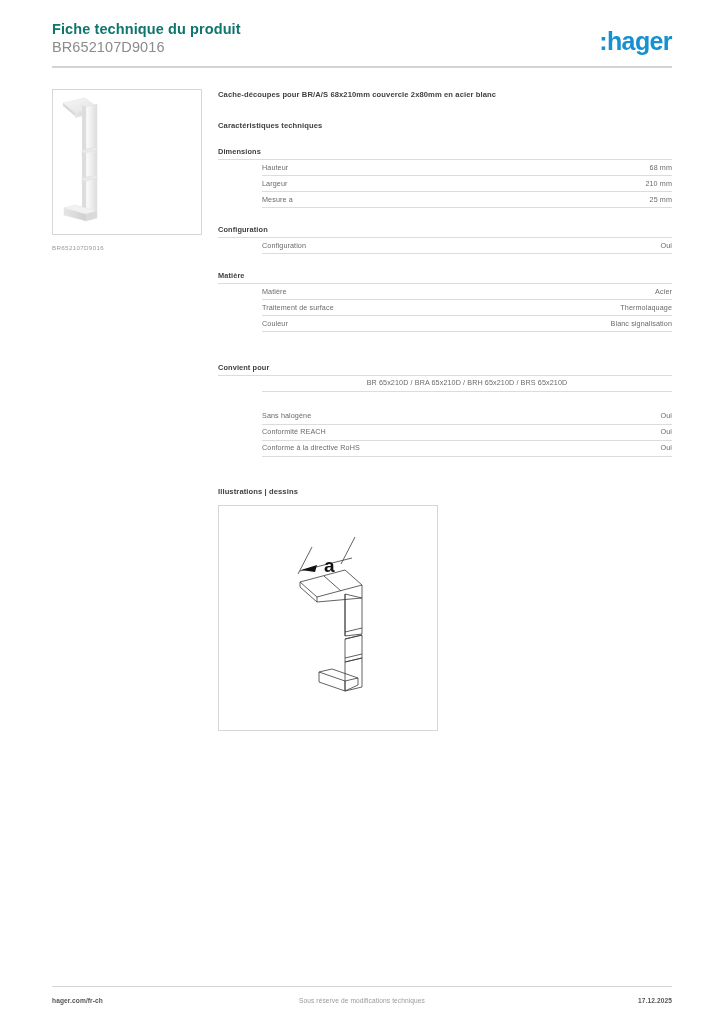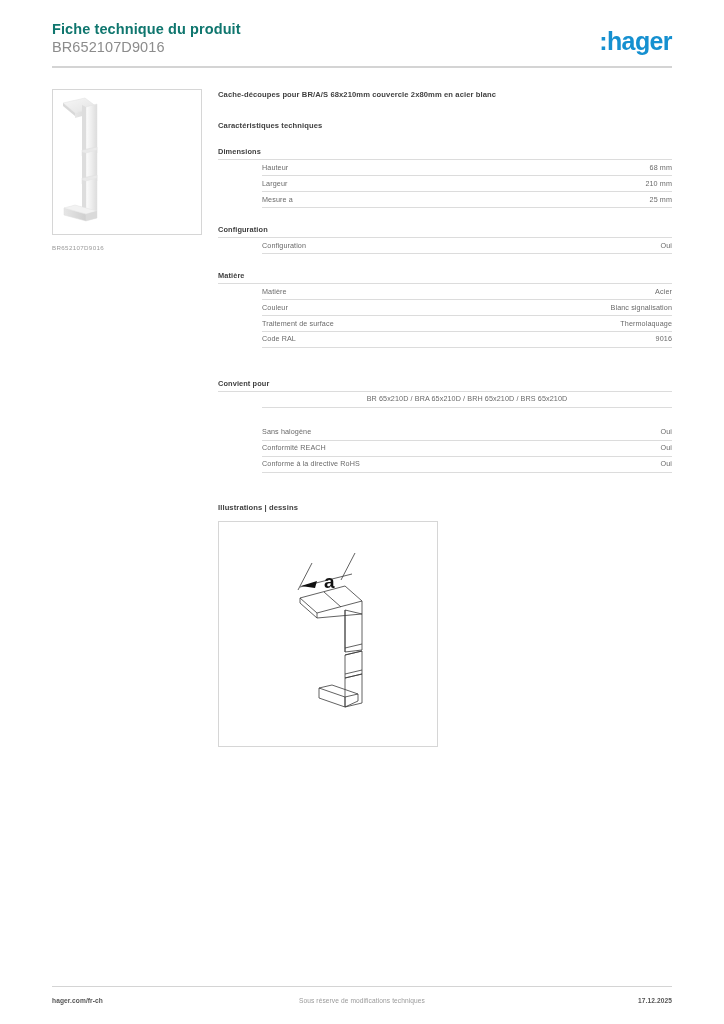--- a/index.html
+++ b/index.html
@@ -295,30 +295,26 @@
       </div>
     </div>
 
     <div class="group">
       <div class="group-title">Matière</div>
       <div class="row">
         <span class="label">Matière</span>
         <span class="value">Acier</span>
       </div>
       <div class="row">
+        <span class="label">Traitement de surface</span>
+        <span class="value">Thermolaquage</span>
+      </div>
+      <div class="row">
         <span class="label">Couleur</span>
         <span class="value">Blanc signalisation</span>
-      </div>
-      <div class="row">
-        <span class="label">Traitement de surface</span>
-        <span class="value">Thermolaquage</span>
-      </div>
-      <div class="row">
-        <span class="label">Code RAL</span>
-        <span class="value">9016</span>
       </div>
     </div>
 
     <div class="group gap-big">
       <div class="group-title">Convient pour</div>
       <div class="row single">
         <span class="label">BR 65x210D / BRA 65x210D / BRH 65x210D / BRS 65x210D</span>
         <span class="value"></span>
       </div>
     </div>

